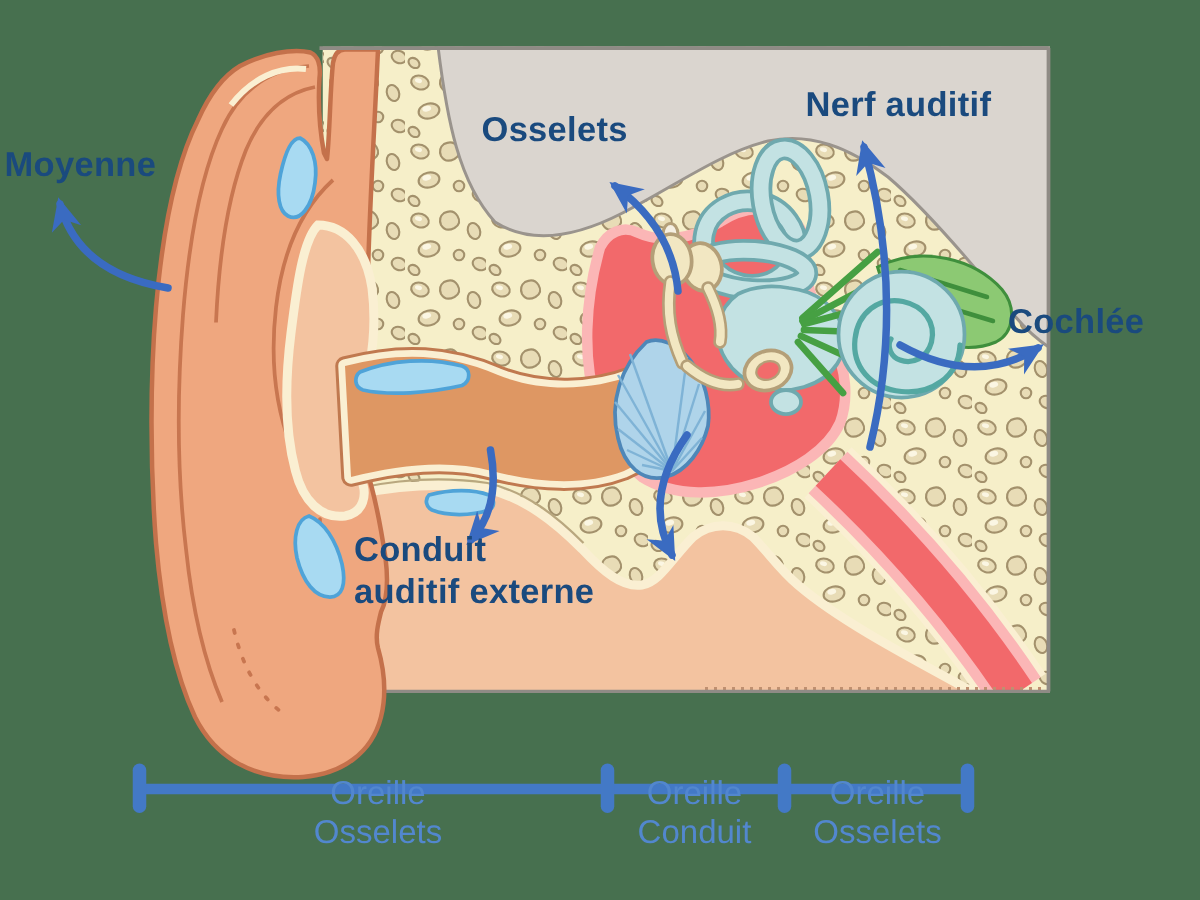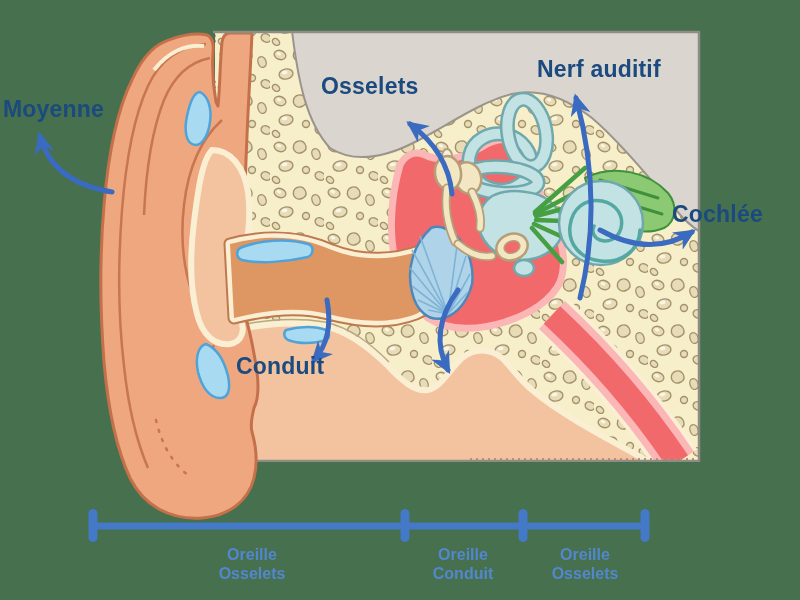--- a/index.html
+++ b/index.html
@@ -9,22 +9,22 @@
     font-family:"Liberation Sans", sans-serif;
   }
   #stage{position:absolute;left:0;top:0;width:800px;height:600px;}
   svg{position:absolute;left:0;top:0;}
   .lbl{
     position:absolute;color:var(--label_text,#1A4A7E);
     font-size:23px;font-weight:700;letter-spacing:.2px;white-space:nowrap;
   }
   .lbl.multiline{white-space:normal;line-height:28px;}
   .scale-lbl{
-    position:absolute;width:130px;text-align:center;top:546px;
-    color:var(--scale_text,#5287CE);font-size:16px;font-weight:700;line-height:1.18;
+    position:absolute;width:130px;text-align:center;top:516px;
+    color:var(--scale_text,#5287CE);font-size:22px;font-weight:400;line-height:1.18;
   }
   .arrow{stroke:var(--arrow,#3A6BC1);stroke-width:5;fill:none;stroke-linecap:round;}
   .ah{fill:var(--arrow,#3A6BC1);}
   .scale-line{stroke:var(--scale_bar,#4379C6);stroke-width:7;}
   .scale-cap{fill:var(--scale_bar,#4379C6);}
 </style>
 </head>
 <body>
 
 <div id="stage">
@@ -226,20 +226,21 @@
     <path class="arrow" d="M458,290 Q428,332 448,370" marker-end="url(#ah)"></path>
   </g>
 </svg>
 
 <div class="lbl" style="left:3px;top:96px;">Moyenne</div>
 <div class="lbl" style="left:321px;top:73px;">Osselets</div>
 <div class="lbl" style="left:537px;top:56px;">Nerf auditif</div>
 <div class="lbl" style="left:672px;top:201px;">Cochlée</div>
 <div class="lbl multiline" style="left:236px;top:352px;">
   <span>Conduit</span><br>
+  <span>auditif externe</span>
 </div>
 
 <div class="scale-lbl" style="left:187px;">
   <span>Oreille</span><br>
   <span>Osselets</span>
 </div>
 <div class="scale-lbl" style="left:398px;">
   <span>Oreille</span><br>
   <span>Conduit</span>
 </div>

